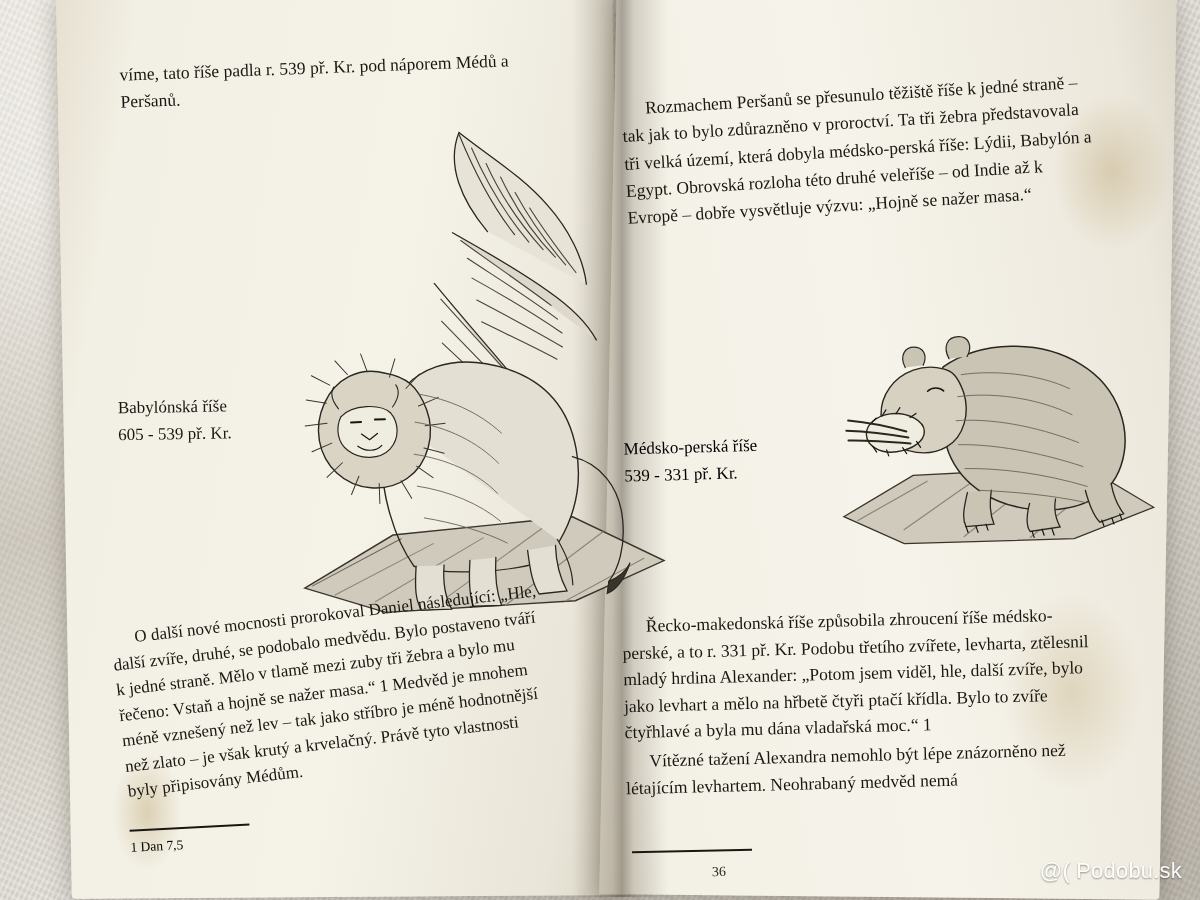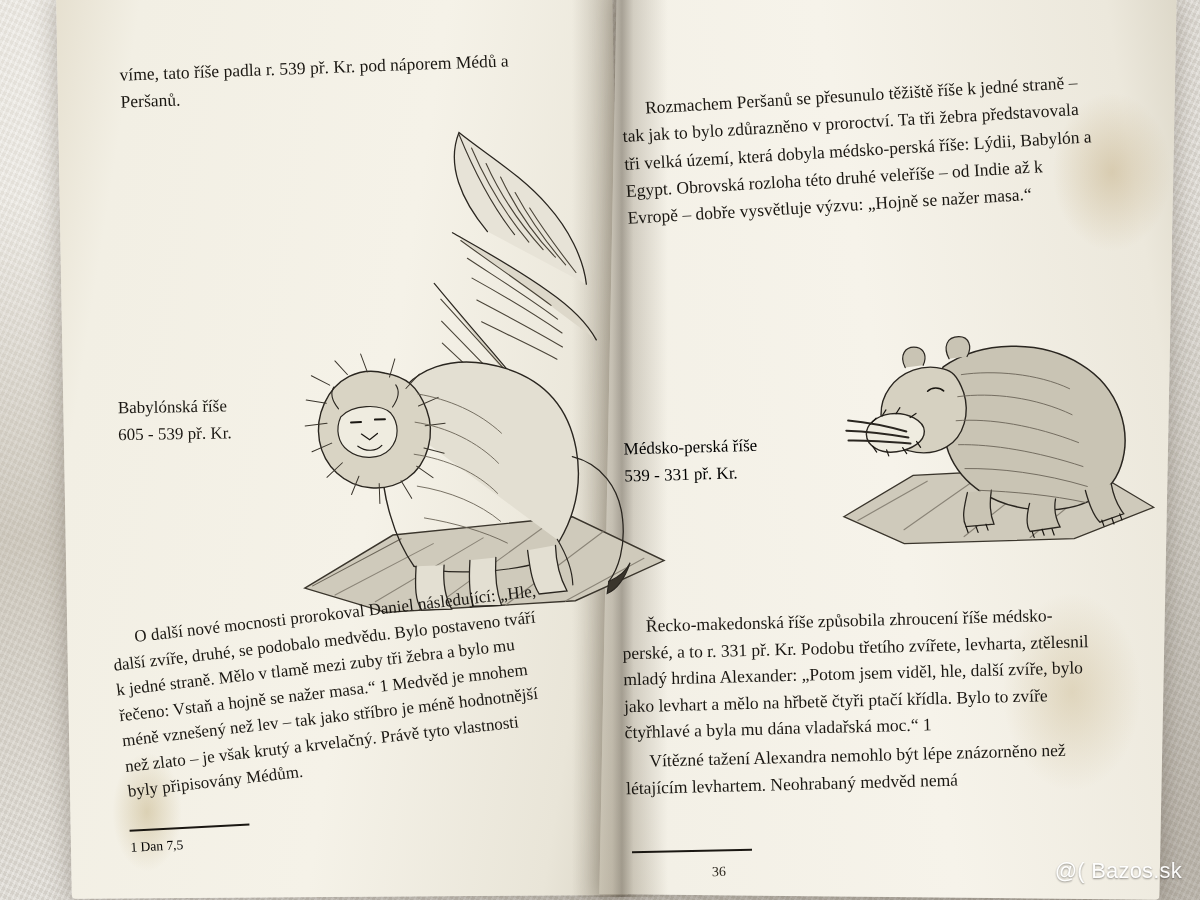--- a/index.html
+++ b/index.html
@@ -360,14 +360,14 @@
 
     <div class="col" id="right-bottom">
       <p class="indent">Řecko-makedonská říše způsobila zhroucení říše médsko-perské, a to r. 331 př. Kr. Podobu třetího zvířete, levharta, ztělesnil mladý hrdina Alexander: „Potom jsem viděl, hle, další zvíře, bylo jako levhart a mělo na hřbetě čtyři ptačí křídla. Bylo to zvíře čtyřhlavé a byla mu dána vladařská moc.“ 1</p>
       <p class="indent">Vítězné tažení Alexandra nemohlo být lépe znázorněno než létajícím levhartem. Neohrabaný medvěd nemá</p>
     </div>
 
     <div id="right-footrule"></div>
     <div id="right-pagenum">36</div>
   </div>
 
-  <div id="watermark">@( Bazos.sk</div>
+  <div id="watermark">@( Podobu.sk</div>
 </div>
 
 </body></html>

